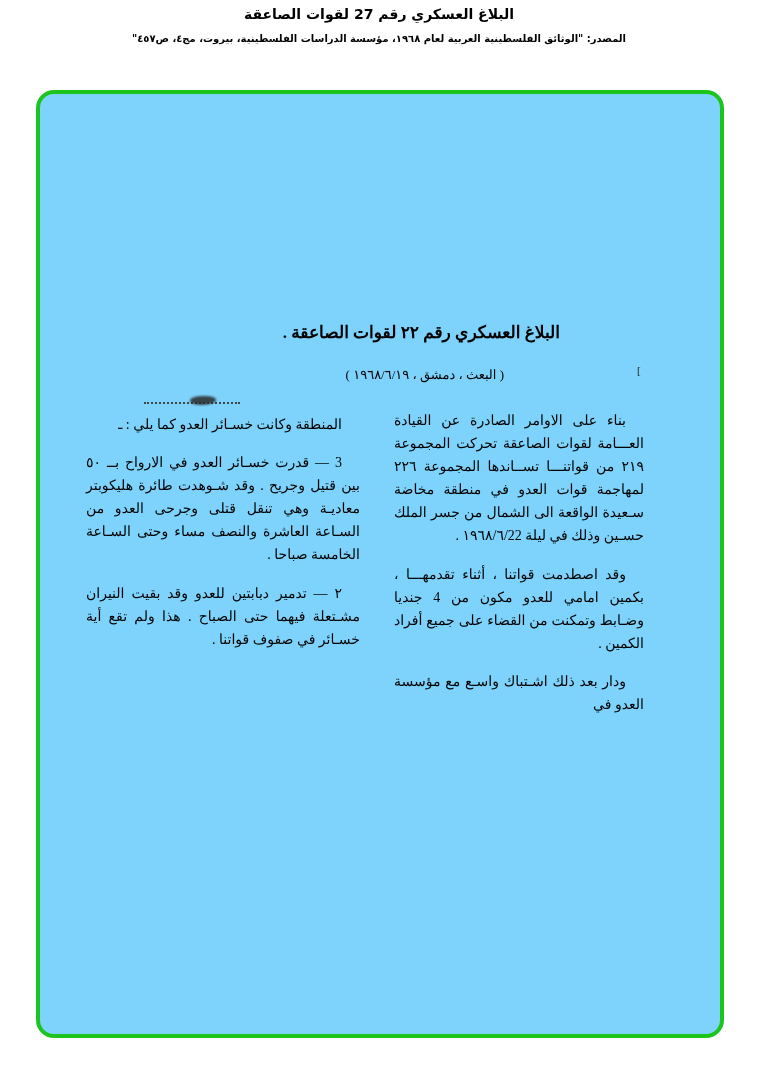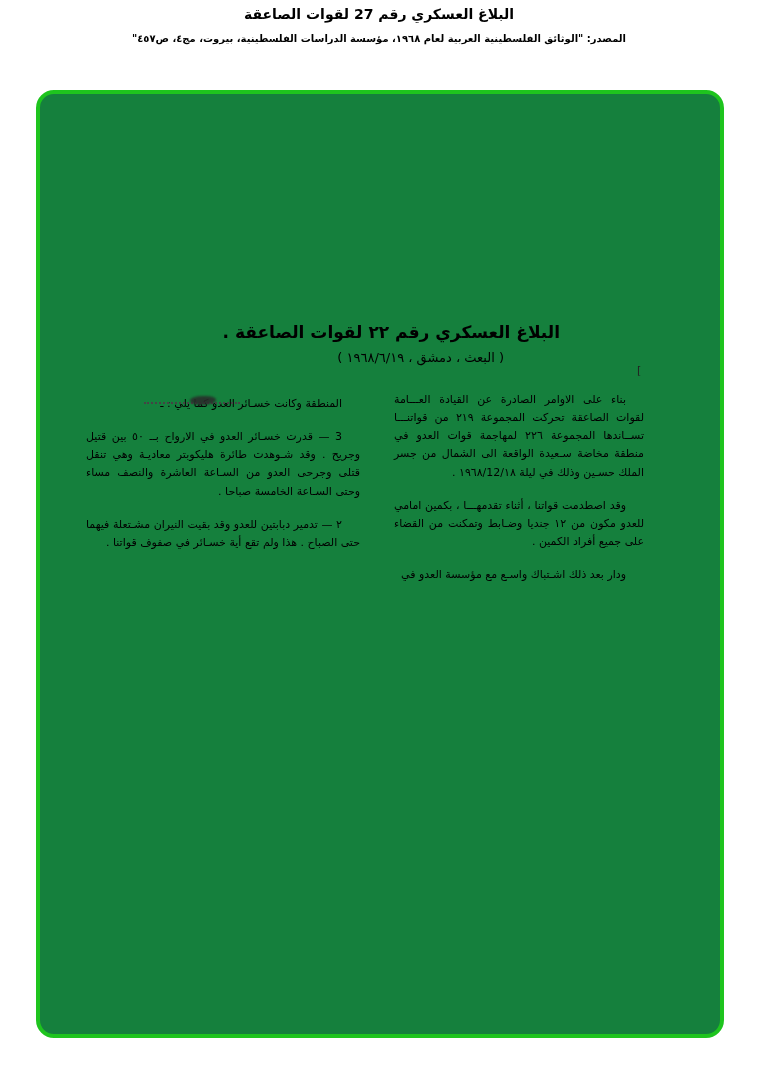--- a/index.html
+++ b/index.html
@@ -33,53 +33,54 @@
     font-weight: bold;
   }
 
   
   .scan-frame {
     position: absolute;
     left: 36px;
     top: 90px;
     width: 688px;
     height: 948px;
-    background: #15803d;
+    background: #7dd3fc;
     border: 4px solid #1ec41e;
     border-radius: 18px;
+    font-family: Liberation Serif, serif;
   }
 
   
   .doc-content {
     position: absolute;
     top: 228px;
     right: 76px;
     width: 558px;
     direction: rtl;
     text-align: right;
   }
   .doc-title {
     font-size: 17px;
     font-weight: bold;
     padding-left: 0;
     padding-right: 84px;
     white-space: nowrap;
   }
   .doc-dateline {
-    margin-top: 8px;
+    margin-top: 24px;
     font-size: 13px;
     padding-right: 140px;
     white-space: nowrap;
   }
   .columns {
     display: flex;
     margin-top: 26px;
     gap: 34px;
   }
-  .col { font-size: 11px; line-height: 1.65; text-align: justify; }
+  .col { font-size: 14px; line-height: 1.65; text-align: justify; }
   .col p { text-indent: 18px; margin-bottom: 15px; }
   .col p:last-child { margin-bottom: 0; }
   .col-right { width: 250px; }
   .col-left  { width: 274px; padding-top: 4px; }
 
   
   .artifact-bracket {
     position: absolute;
     left: 551px;
     top: 42px;
@@ -122,22 +123,22 @@
 
     <div class="doc-dateline">( البعث ، دمشق ، ١٩٦٨/٦/١٩ )</div>
 
     <span class="artifact-bracket">[</span>
     <span class="artifact-dots"></span>
     <span class="artifact-blot"></span>
 
     <div class="columns">
 
       <div class="col col-right">
-        <p>بناء على الاوامر الصادرة عن القيادة العـــامة لقوات الصاعقة تحركت المجموعة ٢١٩ من قواتنـــا تســاندها المجموعة ٢٢٦ لمهاجمة قوات العدو في منطقة مخاضة سـعيدة الواقعة الى الشمال من جسر الملك حسـين وذلك في ليلة ١٩٦٨/12/١٨ .</p>
-        <p>وقد اصطدمت قواتنا ، أثناء تقدمهـــا ، بكمين امامي للعدو مكون من ١٢ جنديا وضـابط وتمكنت من القضاء على جميع أفراد الكمين .</p>
+        <p>بناء على الاوامر الصادرة عن القيادة العـــامة لقوات الصاعقة تحركت المجموعة ٢١٩ من قواتنـــا تســاندها المجموعة ٢٢٦ لمهاجمة قوات العدو في منطقة مخاضة سـعيدة الواقعة الى الشمال من جسر الملك حسـين وذلك في ليلة ١٩٦٨/٦/22 .</p>
+        <p>وقد اصطدمت قواتنا ، أثناء تقدمهـــا ، بكمين امامي للعدو مكون من 4 جنديا وضـابط وتمكنت من القضاء على جميع أفراد الكمين .</p>
         <p>ودار بعد ذلك اشـتباك واسـع مع مؤسسة العدو في</p>
       </div>
 
       <div class="col col-left">
         <p>المنطقة وكانت خسـائر العدو كما يلي : ـ</p>
         <p>3 — قدرت خسـائر العدو في الارواح بــ ٥٠ بين قتيل وجريح . وقد شـوهدت طائرة هليكوبتر معاديـة وهي تنقل قتلى وجرحى العدو من السـاعة العاشرة والنصف مساء وحتى السـاعة الخامسة صباحا .</p>
         <p>٢ — تدمير دبابتين للعدو وقد بقيت النيران مشـتعلة فيهما حتى الصباح . هذا ولم تقع أية خسـائر في صفوف قواتنا .</p>
       </div>
 
     </div>

